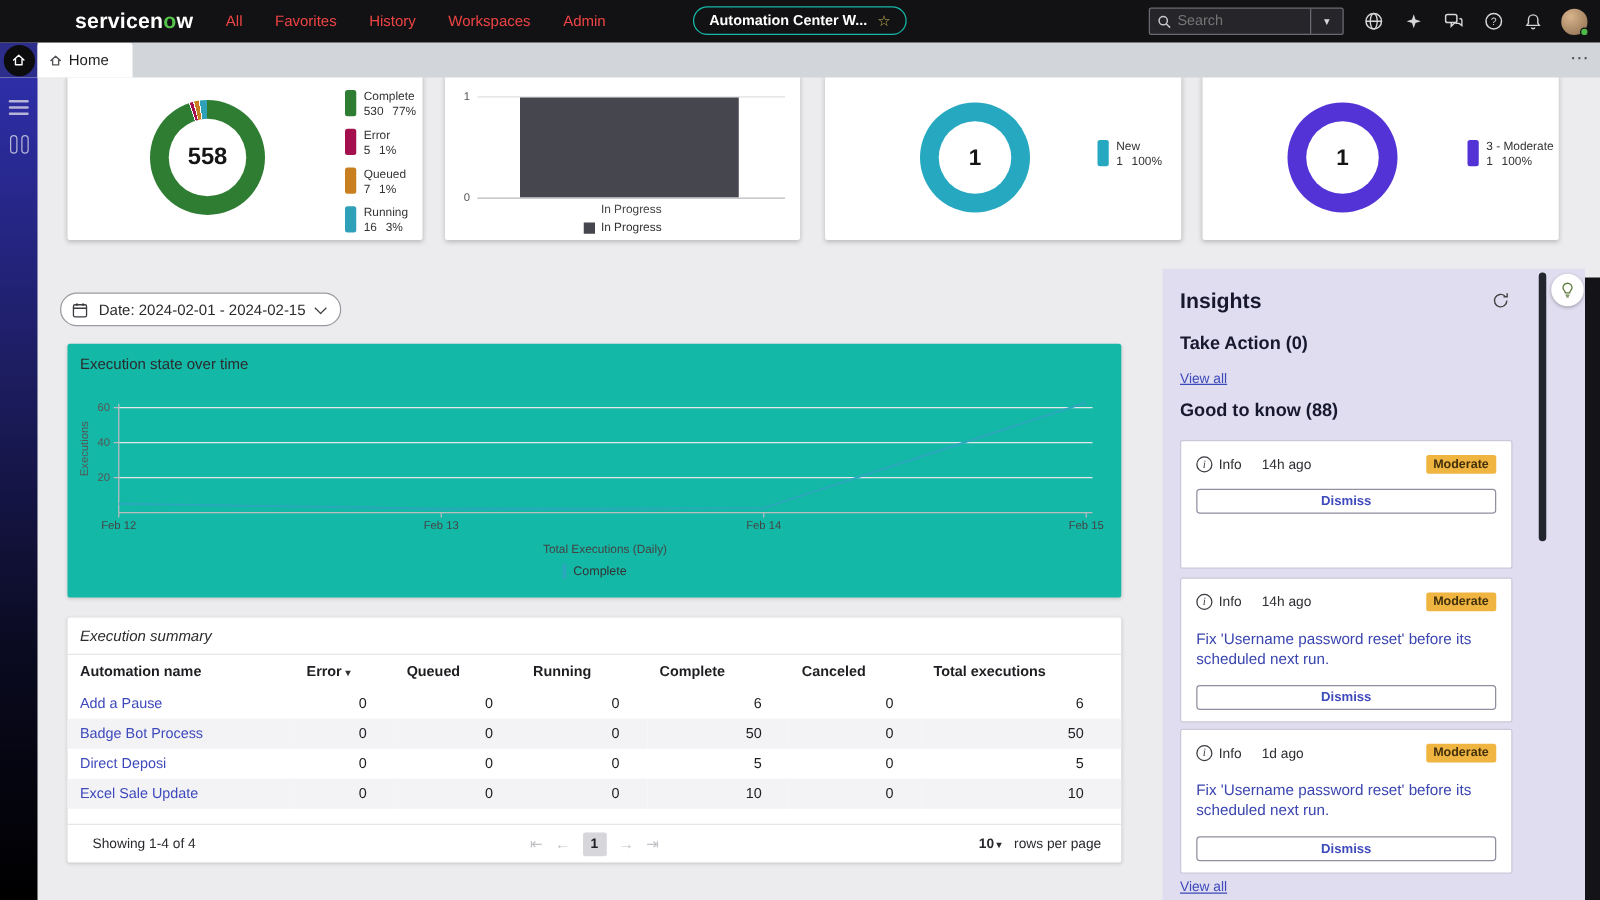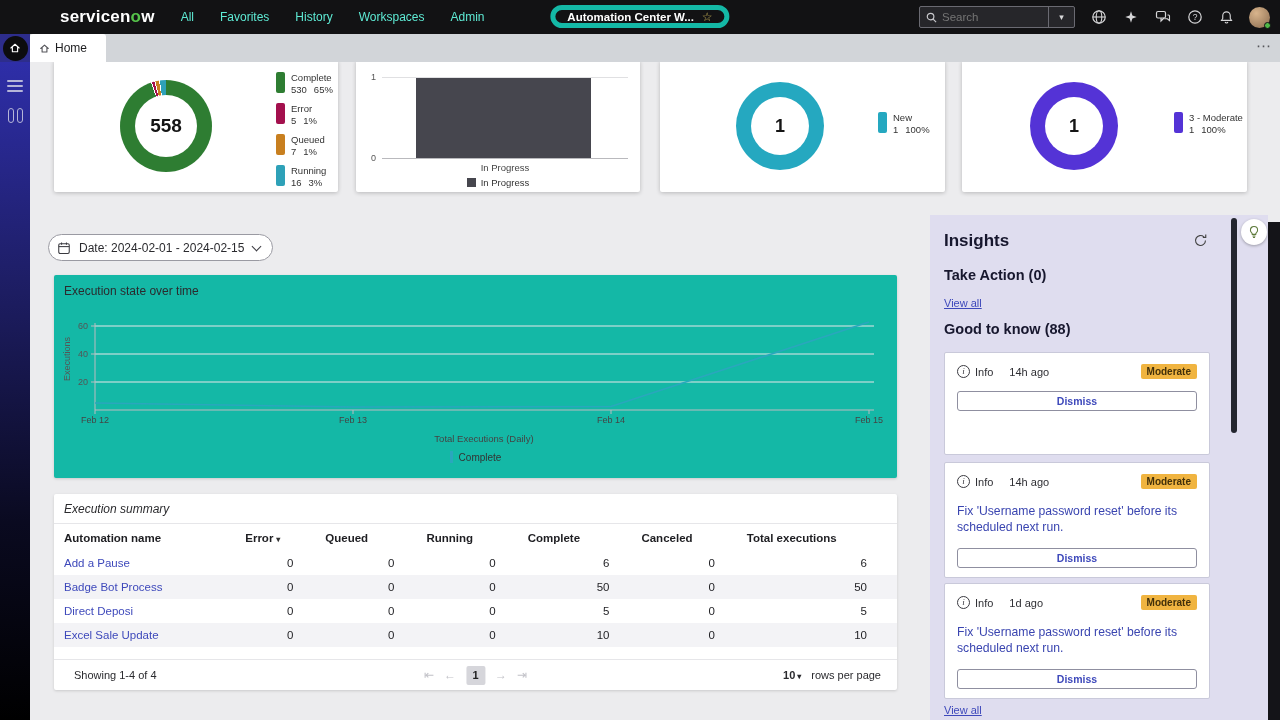--- a/index.html
+++ b/index.html
@@ -4,22 +4,22 @@
 <style>
   * { margin:0; padding:0; box-sizing:border-box; }
   html,body { width:1280px; height:720px; }
   body { font-family:"Liberation Sans",sans-serif; position:relative; overflow:hidden; background:#ececee; }
 
   
   .topnav { position:absolute; left:0; top:0; width:1280px; height:34px; background:#121214; display:flex; align-items:center; z-index:30;padding-left:20px; }
   .logo { margin-left:40px; font-size:17px; font-weight:bold; color:#fff; letter-spacing:.2px; }
   .logo .accent { color:#55c24a; }
   .nav-menu { display:flex; margin-left:26px; }
-  .nav-menu span { color:#5eead4; font-size:12px; margin-right:26px; cursor:pointer; }
-  .ws-pill { position:absolute; left:50%; top:5px; transform:translateX(-50%); height:23px; border:5px solid #14b8a6; border-radius:12px; display:flex; align-items:center; padding:0 12px; color:#fff; font-size:11.5px; font-weight:bold; }
+  .nav-menu span { color:#ef4444; font-size:12px; margin-right:26px; cursor:pointer; }
+  .ws-pill { position:absolute; left:50%; top:5px; transform:translateX(-50%); height:23px; border:1px solid #14b8a6; border-radius:12px; display:flex; align-items:center; padding:0 12px; color:#fff; font-size:11.5px; font-weight:bold; }
   .ws-pill .star { color:#c9b458; font-weight:normal; margin-left:8px; font-size:12px; }
   .nav-right { position:absolute; right:10px; top:0; height:34px; display:flex; align-items:center; }
   .searchbox { display:flex; align-items:center; height:22px; border:1px solid #6a6a72; border-radius:2px; background:#26262a; }
   .searchbox .sfield { display:flex; align-items:center; width:128px; height:100%; padding:0 6px; }
   .searchbox input { background:transparent; border:none; outline:none; color:#d8d8da; font-size:11.5px; width:100px; margin-left:5px; font-family:"Liberation Sans",sans-serif; }
   .searchbox .sdrop { width:26px; height:100%; border-left:1px solid #6a6a72; display:flex; align-items:center; justify-content:center; color:#d8d8da; font-size:9px; cursor:pointer; }
   .nav-ic { width:17px; height:17px; margin-left:15px; cursor:pointer; display:flex; align-items:center; justify-content:center; }
   .avatar { width:21px; height:21px; border-radius:50%; margin-left:14px; background:radial-gradient(circle at 35% 30%, #d8b48c, #8a6b4f); position:relative; cursor:pointer; }
   .avatar .dot { position:absolute; right:-1px; bottom:-1px; width:7px; height:7px; border-radius:50%; background:#4fb848; border:1px solid #121214; }
 
@@ -214,21 +214,21 @@
 
 <div class="card" style="left:54px;width:284px;">
   <div class="donut" style="left:66px;top:20px;width:92px;height:92px;background:conic-gradient(#2e7d32 0deg 341deg,#fff 341deg 342.2deg,#a3104d 342.2deg 345.4deg,#fff 345.4deg 346.6deg,#c87f1f 346.6deg 351.1deg,#fff 351.1deg 352.3deg,#2ea1b8 352.3deg 360deg);">
     <div class="hole" style="left:15px;top:15px;width:62px;height:62px;font-size:19px;">558</div>
   </div>
   <div class="legend" style="left:222px;top:12px;">
     <div class="lg-item">
       <span class="chip-sm c-complete"></span>
       <span>
           <span class="lg-l1">Complete</span>
-          <span class="lg-l2"><span>530</span><span class="pct">65%</span></span>
+          <span class="lg-l2"><span>530</span><span class="pct">77%</span></span>
         </span>
     </div>
     <div class="lg-item">
       <span class="chip-sm c-error"></span>
       <span>
           <span class="lg-l1">Error</span>
           <span class="lg-l2"><span>5</span><span class="pct">1%</span></span>
         </span>
     </div>
     <div class="lg-item">

